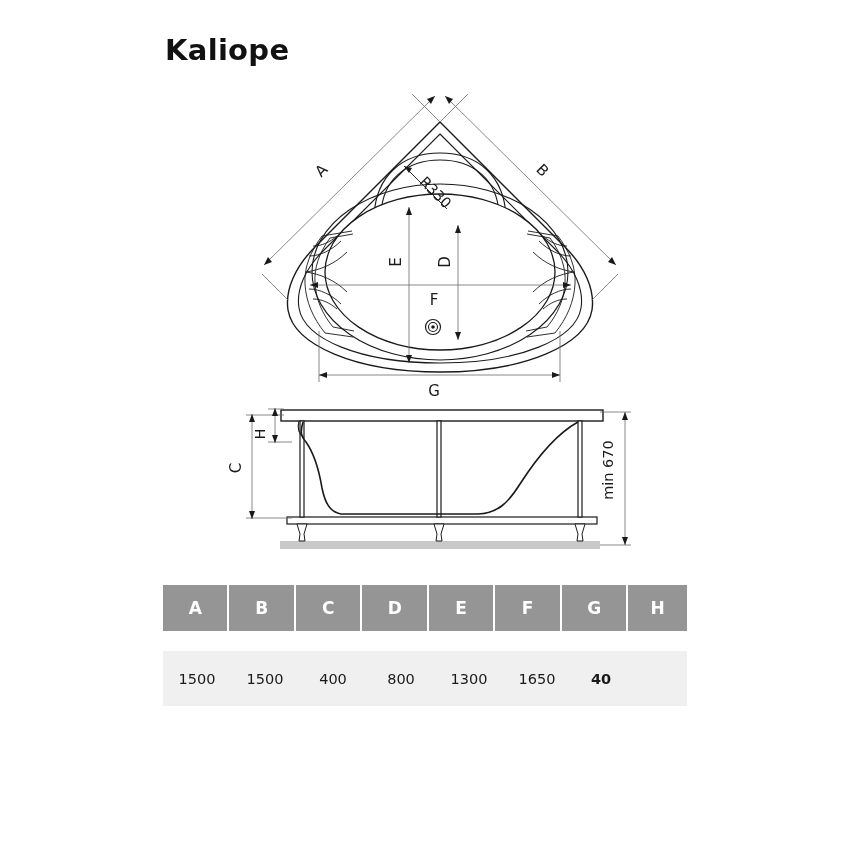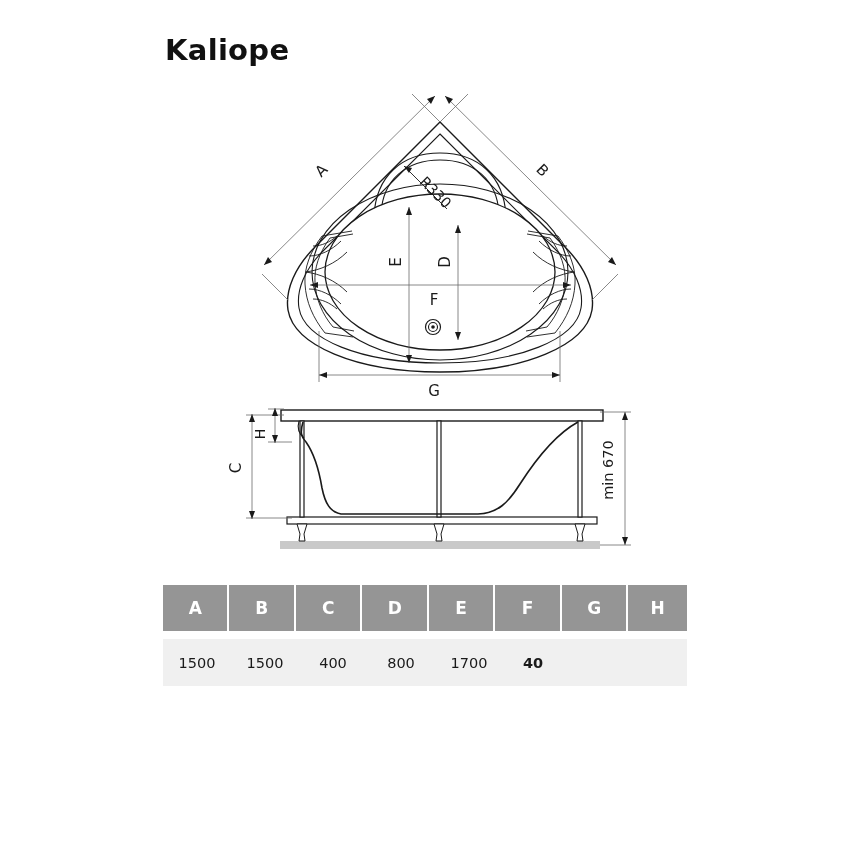--- a/index.html
+++ b/index.html
@@ -48,22 +48,22 @@
   }
   .tbl-row {
     display: flex;
     width: 100%;
   }
   .tbl-head-row {
     height: 46px;
     gap: 2px;
   }
   .tbl-value-row {
-    height: 47px;
-    margin-top: 8px;
+    height: 55px;
+    margin-top: 20px;
     background: #f0f0f0;
   }
   .th-cell {
     background: #959595;
     color: #ffffff;
     font-size: 17px;
     font-weight: 700;
     display: flex;
     align-items: center;
     justify-content: center;
@@ -334,18 +334,19 @@
       <div class="th-cell c-e">E</div>
       <div class="th-cell c-f">F</div>
       <div class="th-cell c-g">G</div>
       <div class="th-cell c-h">H</div>
     </div>
     <div class="tbl-row tbl-value-row">
       <div class="td-cell c-a">1500</div>
       <div class="td-cell c-b">1500</div>
       <div class="td-cell c-c">400</div>
       <div class="td-cell c-d">800</div>
-      <div class="td-cell c-f">1700</div>
+      <div class="td-cell c-f">1300</div>
+      <div class="td-cell c-g">1650</div>
       <div class="td-cell c-h">40</div>
     </div>
   </div>
 
 </div>
 
 </body></html>

